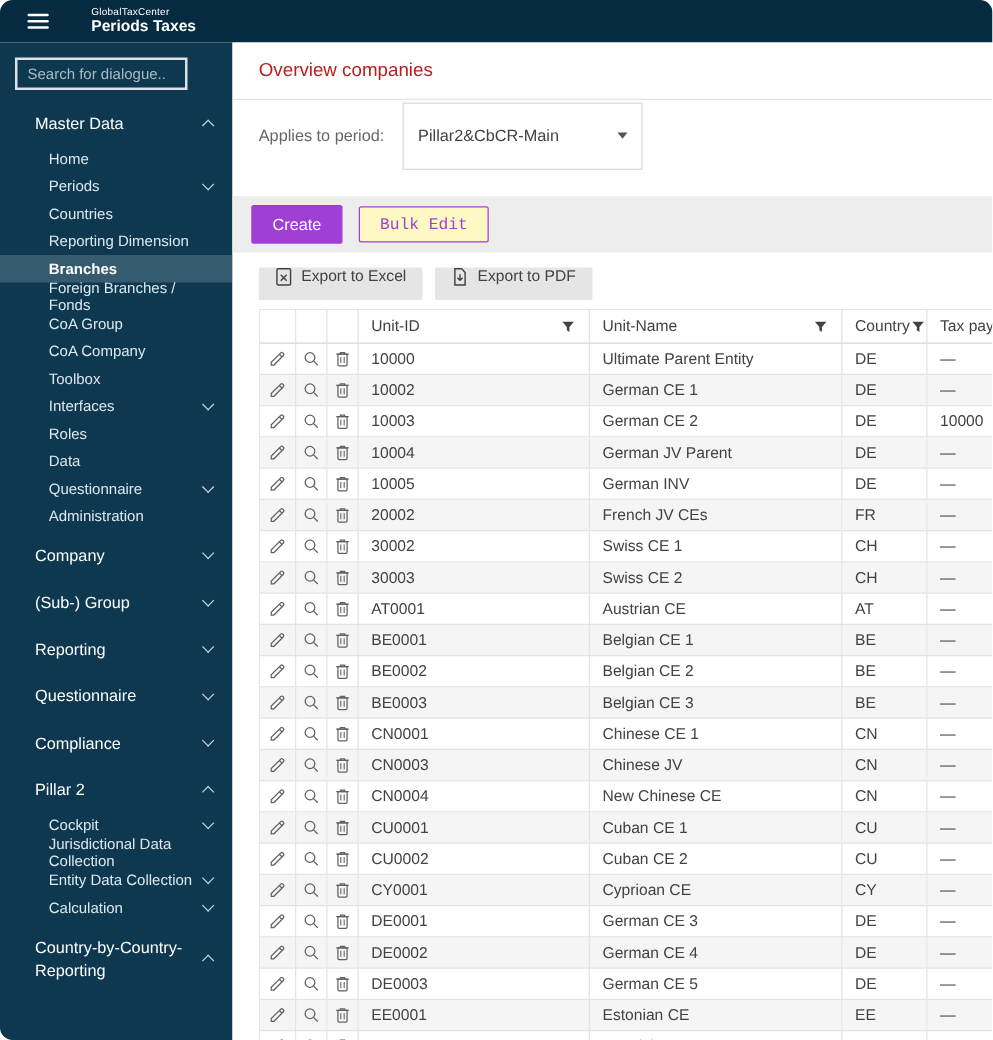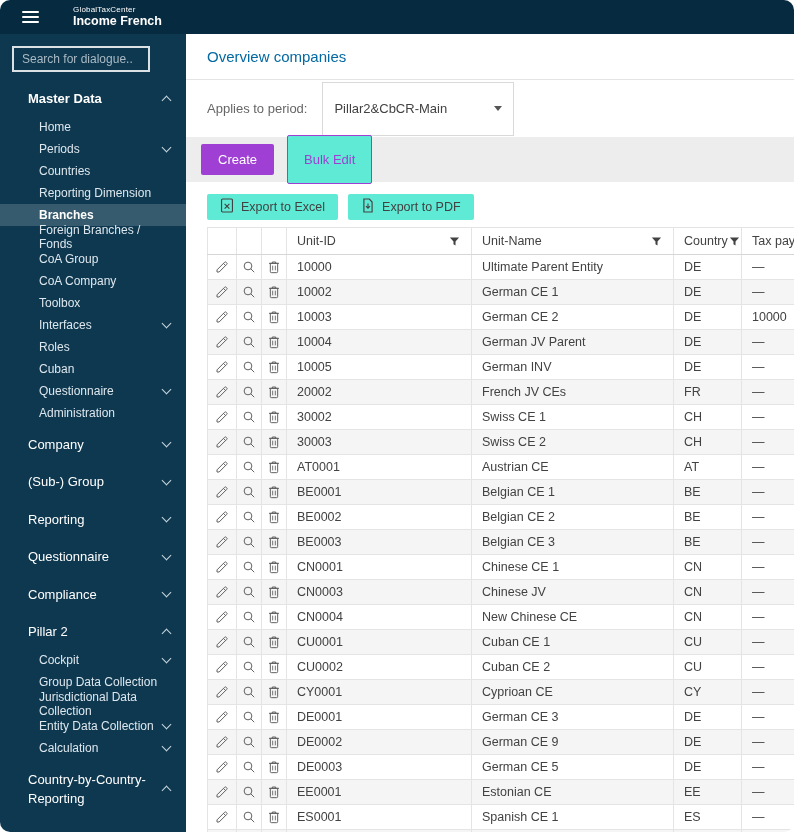--- a/index.html
+++ b/index.html
@@ -20,45 +20,45 @@
   .content{flex:1;min-width:0;background:#fff;overflow:hidden;}
 
   
   .search{display:block;width:138px;margin:12px 12px 10px 12px;height:26px;background:transparent;
     border:2px solid rgba(255,255,255,.85);color:#e8f0f4;font-size:12px;padding:0 8px;box-sizing:border-box;
     font-family:"Liberation Sans", sans-serif;}
   .search::placeholder{color:#a9bac4;}
   .nav-sec{display:flex;justify-content:space-between;align-items:center;color:#fff;font-size:13px;
     padding:7px 16px 7px 28px;margin-top:4px;cursor:pointer;}
   .nav-sec .lbl{max-width:118px;line-height:1.5;}
-  .nav-sec.active .lbl{font-weight:bold;}
+  .nav-sec.active .lbl{font-weight:normal;}
   .nav-item{display:flex;justify-content:space-between;align-items:center;height:22px;
     padding:0 16px 0 39px;font-size:12px;color:#dde7ee;cursor:pointer;}
   .nav-item.selected{background:var(--selected,#365a6e);color:#fff;font-weight:bold;}
   .chev{display:inline-block;width:6px;height:6px;border-right:1.6px solid #c9d6de;border-bottom:1.6px solid #c9d6de;flex:0 0 auto;}
   .chev.down{transform:rotate(45deg);margin-top:-3px;}
   .chev.up{transform:rotate(-135deg);margin-top:3px;}
 
   
   .page-title-row{height:45px;display:flex;align-items:center;padding:0 21px;border-bottom:1px solid #e4e4e4;}
-  .page-title{font-size:15px;color:#0369a1;font-weight:normal;margin:0;}
+  .page-title{font-size:15px;color:#b91c1c;font-weight:normal;margin:0;}
   .period-row{height:57px;display:flex;align-items:center;padding:0 21px;}
   .period-label{font-size:13px;color:#666;margin-right:15px;}
   .select{width:168px;height:28px;border:1px solid #d9d9d9;background:#fff;display:flex;align-items:center;
     justify-content:space-between;padding:12px 11px;font-size:13px;color:#424242;cursor:pointer;}
   .caret{width:0;height:0;border-left:4px solid transparent;border-right:4px solid transparent;border-top:5px solid #555;}
 
-  .action-band{background:#ededed;height:45px;display:flex;align-items:center;padding:0 15px;gap:13px;}
+  .action-band{background:#ededed;height:45px;display:flex;align-items:center;padding:0 15px;gap:13px;margin-top:20px;}
   .btn-create{background:var(--accent,#9f3fd4);color:#fff;border:none;height:31px;padding:0 17px;
     font-size:13px;border-radius:2px;cursor:pointer;font-family:"Liberation Sans", sans-serif;}
-  .btn-bulk{background:#5eead4;color:var(--accent,#9f3fd4);border:1px solid var(--accent,#9f3fd4);height:49px;
-    padding:0 16px;font-size:13px;border-radius:2px;cursor:pointer;font-family:Liberation Sans, sans-serif;}
+  .btn-bulk{background:#fef9c3;color:var(--accent,#9f3fd4);border:1px solid var(--accent,#9f3fd4);height:29px;
+    padding:0 16px;font-size:13px;border-radius:2px;cursor:pointer;font-family:Liberation Mono, monospace;}
 
   .export-row{padding:12px 0 7px 21px;display:flex;gap:10px;}
-  .btn-export{background:#5eead4;border:none;height:26px;display:flex;align-items:center;gap:7px;
+  .btn-export{background:#e5e5e5;border:none;height:26px;display:flex;align-items:flex-start;gap:7px;
     padding:0 13px;font-size:12.5px;color:#424242;border-radius:2px;cursor:pointer;
     font-family:"Liberation Sans", sans-serif;}
 
   .table-wrap{margin-left:21px;overflow:hidden;}
   table{border-collapse:collapse;table-layout:fixed;width:660px;}
   col.c-act1{width:29px}col.c-act2{width:25px}col.c-act3{width:25px}
   col.c-id{width:185px}col.c-name{width:202px}col.c-country{width:68px}col.c-tax{width:126px}
   th,td{border:1px solid #e4e4e4;font-size:12.5px;color:#424242;overflow:hidden;white-space:nowrap;}
   thead th{height:26px;border-bottom:1px solid #d6d6d6;background:#fff;font-weight:normal;text-align:right;padding:0 10px;}
   thead th.hdr-flex div{display:flex;align-items:center;justify-content:space-between;}
@@ -75,21 +75,21 @@
 <div class="app">
 
   <header class="topbar">
     <div class="hamburger">
       <span></span>
         <span></span>
         <span></span>
     </div>
     <div class="brand">
       <div class="brand-small">GlobalTaxCenter</div>
-      <div class="brand-large">Income French</div>
+      <div class="brand-large">Periods Taxes</div>
     </div>
   </header>
 
   <div class="body">
     <aside class="sidebar">
       <input class="search" type="text" placeholder="Search for dialogue.." style="">
       <nav id="nav">
           <div class="nav-sec active">
             <span class="lbl">Master Data</span>
             <span class="chev up"></span>
@@ -123,21 +123,21 @@
             <span class="lbl">Toolbox</span>
           </div>
           <div class="nav-item">
             <span class="lbl">Interfaces</span>
             <span class="chev down"></span>
           </div>
           <div class="nav-item">
             <span class="lbl">Roles</span>
           </div>
           <div class="nav-item">
-            <span class="lbl">Cuban</span>
+            <span class="lbl">Data</span>
           </div>
           <div class="nav-item">
             <span class="lbl">Questionnaire</span>
             <span class="chev down"></span>
           </div>
           <div class="nav-item">
             <span class="lbl">Administration</span>
           </div>
           <div class="nav-sec">
             <span class="lbl">Company</span>
@@ -159,23 +159,20 @@
             <span class="lbl">Compliance</span>
             <span class="chev down"></span>
           </div>
           <div class="nav-sec">
             <span class="lbl">Pillar 2</span>
             <span class="chev up"></span>
           </div>
           <div class="nav-item">
             <span class="lbl">Cockpit</span>
             <span class="chev down"></span>
-          </div>
-          <div class="nav-item">
-            <span class="lbl">Group Data Collection</span>
           </div>
           <div class="nav-item">
             <span class="lbl">Jurisdictional Data Collection</span>
           </div>
           <div class="nav-item">
             <span class="lbl">Entity Data Collection</span>
             <span class="chev down"></span>
           </div>
           <div class="nav-item">
             <span class="lbl">Calculation</span>
@@ -784,21 +781,21 @@
                   </span></td>
                 <td class="icon-cell"><span class="icon-btn">
                     <svg width="16" height="16" viewBox="0 0 24 24">
                       <path d="M4.5 6.5h15" stroke="#616161" stroke-width="1.5" fill="none"></path>
                       <path d="M9.5 6.5V4.5h5v2" stroke="#616161" stroke-width="1.5" fill="none"></path>
                       <path d="M6.5 6.5h11V19a1.5 1.5 0 0 1-1.5 1.5H8A1.5 1.5 0 0 1 6.5 19z" fill="none" stroke="#616161" stroke-width="1.5"></path>
                       <path d="M10 10v7M14 10v7" stroke="#616161" stroke-width="1.3"></path>
                     </svg>
                   </span></td>
                 <td>DE0002</td>
-                <td>German CE 9</td>
+                <td>German CE 4</td>
                 <td>DE</td>
                 <td>—</td>
               </tr>
               <tr>
                 <td class="icon-cell"><span class="icon-btn">
                     <svg width="16" height="16" viewBox="0 0 24 24">
                       <path d="M4.5 19.5v-3.2L15.9 4.9a1.7 1.7 0 0 1 2.4 0l.8.8a1.7 1.7 0 0 1 0 2.4L7.7 19.5H4.5z" fill="none" stroke="#616161" stroke-width="1.5"></path>
                       <path d="M14.2 6.6l3.2 3.2" stroke="#616161" stroke-width="1.5"></path>
                     </svg>
                   </span></td>

